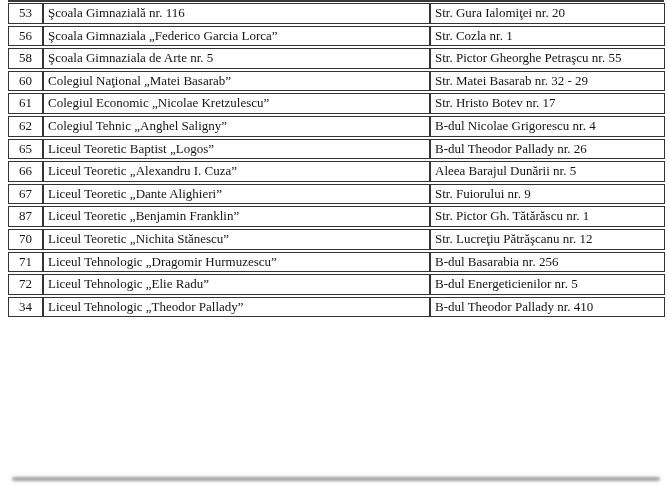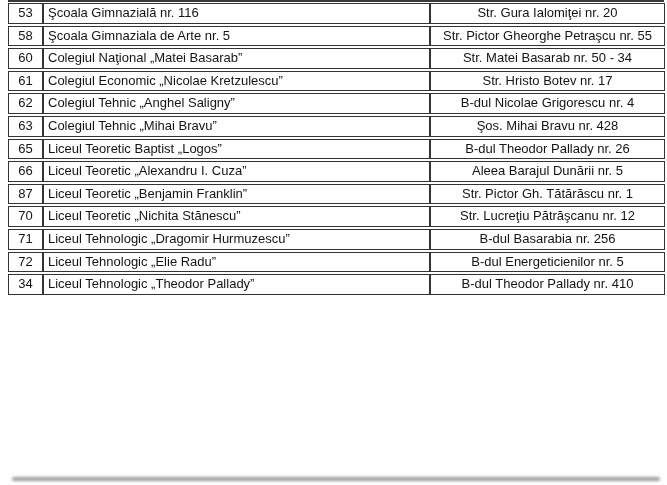--- a/index.html
+++ b/index.html
@@ -6,21 +6,21 @@
     margin: 0;
     padding: 0;
     background: #ffffff;
   }
   .page {
     position: relative;
     width: 667px;
     height: 485px;
     background: #fefefe;
     overflow: hidden;
-    font-family: Liberation Sans, sans-serif;
+    font-family: Liberation Serif, serif;
     color: #141414;
   }
   
   .top-cut-line {
     position: absolute;
     top: 0;
     left: 8px;
     width: 656px;
     height: 2px;
     background: #3a3a3a;
@@ -59,21 +59,20 @@
   }
   td.col-no {
     text-align: center;
     padding: 0 2px;
   }
   td.col-name {
     padding-left: 5px;
   }
   td.col-address {
     padding-left: 4px;
-    text-align: center;
   }
 </style>
 </head>
 <body>
 
 <div class="page">
 
   <div class="top-cut-line"></div>
 
   <table class="school-table">
@@ -83,53 +82,58 @@
       <col style="width:235px">
     </colgroup>
     <tbody>
 
     <tr>
           <td class="col-no">53</td>
           <td class="col-name">Şcoala Gimnazială nr. 116</td>
           <td class="col-address">Str. Gura Ialomiţei nr. 20</td>
         </tr>
         <tr>
+          <td class="col-no">56</td>
+          <td class="col-name">Şcoala Gimnaziala „Federico Garcia Lorca”</td>
+          <td class="col-address">Str. Cozla nr. 1</td>
+        </tr>
+        <tr>
           <td class="col-no">58</td>
           <td class="col-name">Şcoala Gimnaziala de Arte nr. 5</td>
           <td class="col-address">Str. Pictor Gheorghe Petraşcu nr. 55</td>
         </tr>
         <tr>
           <td class="col-no">60</td>
           <td class="col-name">Colegiul Naţional „Matei Basarab”</td>
-          <td class="col-address">Str. Matei Basarab nr. 50 - 34</td>
+          <td class="col-address">Str. Matei Basarab nr. 32 - 29</td>
         </tr>
         <tr>
           <td class="col-no">61</td>
           <td class="col-name">Colegiul Economic „Nicolae Kretzulescu”</td>
           <td class="col-address">Str. Hristo Botev nr. 17</td>
         </tr>
         <tr>
           <td class="col-no">62</td>
           <td class="col-name">Colegiul Tehnic „Anghel Saligny”</td>
           <td class="col-address">B-dul Nicolae Grigorescu nr. 4</td>
         </tr>
         <tr>
-          <td class="col-no">63</td>
-          <td class="col-name">Colegiul Tehnic „Mihai Bravu”</td>
-          <td class="col-address">Şos. Mihai Bravu nr. 428</td>
-        </tr>
-        <tr>
           <td class="col-no">65</td>
           <td class="col-name">Liceul Teoretic Baptist „Logos”</td>
           <td class="col-address">B-dul Theodor Pallady nr. 26</td>
         </tr>
         <tr>
           <td class="col-no">66</td>
           <td class="col-name">Liceul Teoretic „Alexandru I. Cuza”</td>
           <td class="col-address">Aleea Barajul Dunării nr. 5</td>
+        </tr>
+        <tr>
+          <td class="col-no">67</td>
+          <td class="col-name">Liceul Teoretic „Dante Alighieri”</td>
+          <td class="col-address">Str. Fuiorului nr. 9</td>
         </tr>
         <tr>
           <td class="col-no">87</td>
           <td class="col-name">Liceul Teoretic „Benjamin Franklin”</td>
           <td class="col-address">Str. Pictor Gh. Tătărăscu nr. 1</td>
         </tr>
         <tr>
           <td class="col-no">70</td>
           <td class="col-name">Liceul Teoretic „Nichita Stănescu”</td>
           <td class="col-address">Str. Lucreţiu Pătrăşcanu nr. 12</td>

